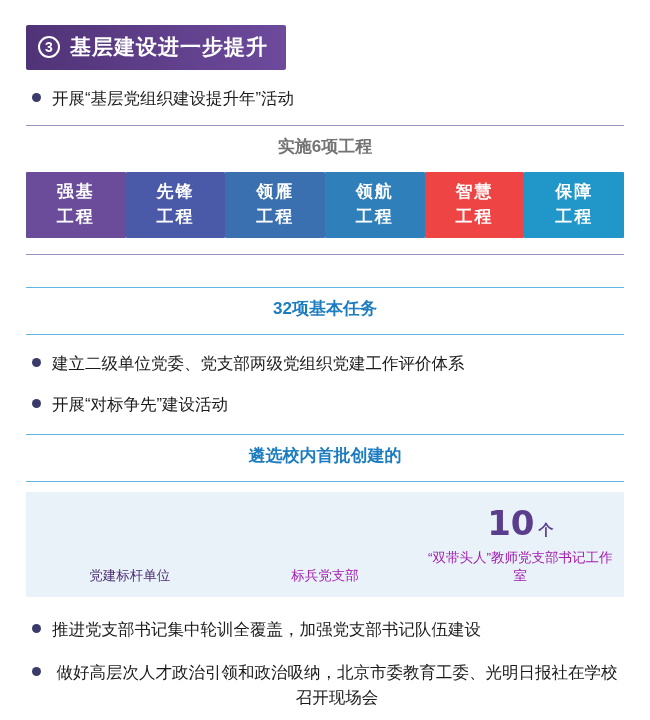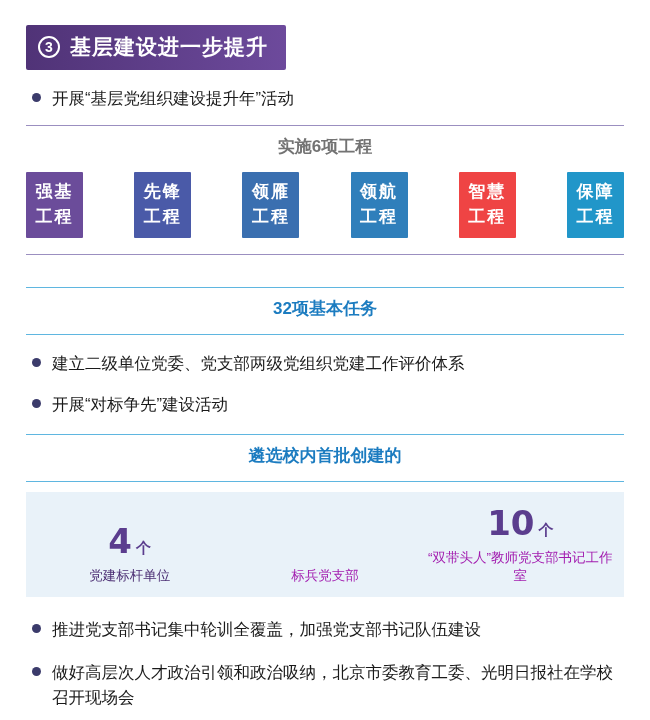--- a/index.html
+++ b/index.html
@@ -65,20 +65,21 @@
     height: 9px;
     border-radius: 50%;
     background: #3b3b6b;
     flex: none;
     margin-top: 7px;
   }
   .bullet-text {
     font-size: 16.5px;
     line-height: 1.5;
     color: #1a1a1a;
+    text-align: center;
   }
 
   
   .rule {
     height: 1px;
     background: #9b8fc0;
     margin: 14px 0 0 0;
   }
   .rule.blue { background: #5fb6e0; }
 
@@ -92,21 +93,21 @@
   .center-head.purple { color: #737373; }
   .center-head.blue { color: #1c7cc0; }
 
   
   .boxes {
     display: flex;
     justify-content: space-between;
     margin: 14px 0 16px 0;
   }
   .proj-box {
-    width: 57px;
+    width: 100px;
     height: 66px;
     display: flex;
     flex-direction: column;
     align-items: center;
     justify-content: center;
     color: #ffffff;
     font-size: 17px;
     font-weight: bold;
     letter-spacing: 2px;
     line-height: 1.45;
@@ -214,23 +215,20 @@
   </div>
 
   <div class="rule blue" style="margin-top:18px"></div>
 
   <div class="center-head blue">遴选校内首批创建的</div>
 
   <div class="rule blue"></div>
 
   <div class="stats">
     <div class="stat">
-      <div>
-        <span class="stat-num">4</span><span class="stat-unit">个</span>
-      </div>
       <div class="stat-label purple">党建标杆单位</div>
     </div>
     <div class="stat">
       <div class="stat-label">标兵党支部</div>
     </div>
     <div class="stat">
       <div>
         <span class="stat-num">10</span><span class="stat-unit">个</span>
       </div>
       <div class="stat-label">“双带头人”教师党支部书记工作室</div>

